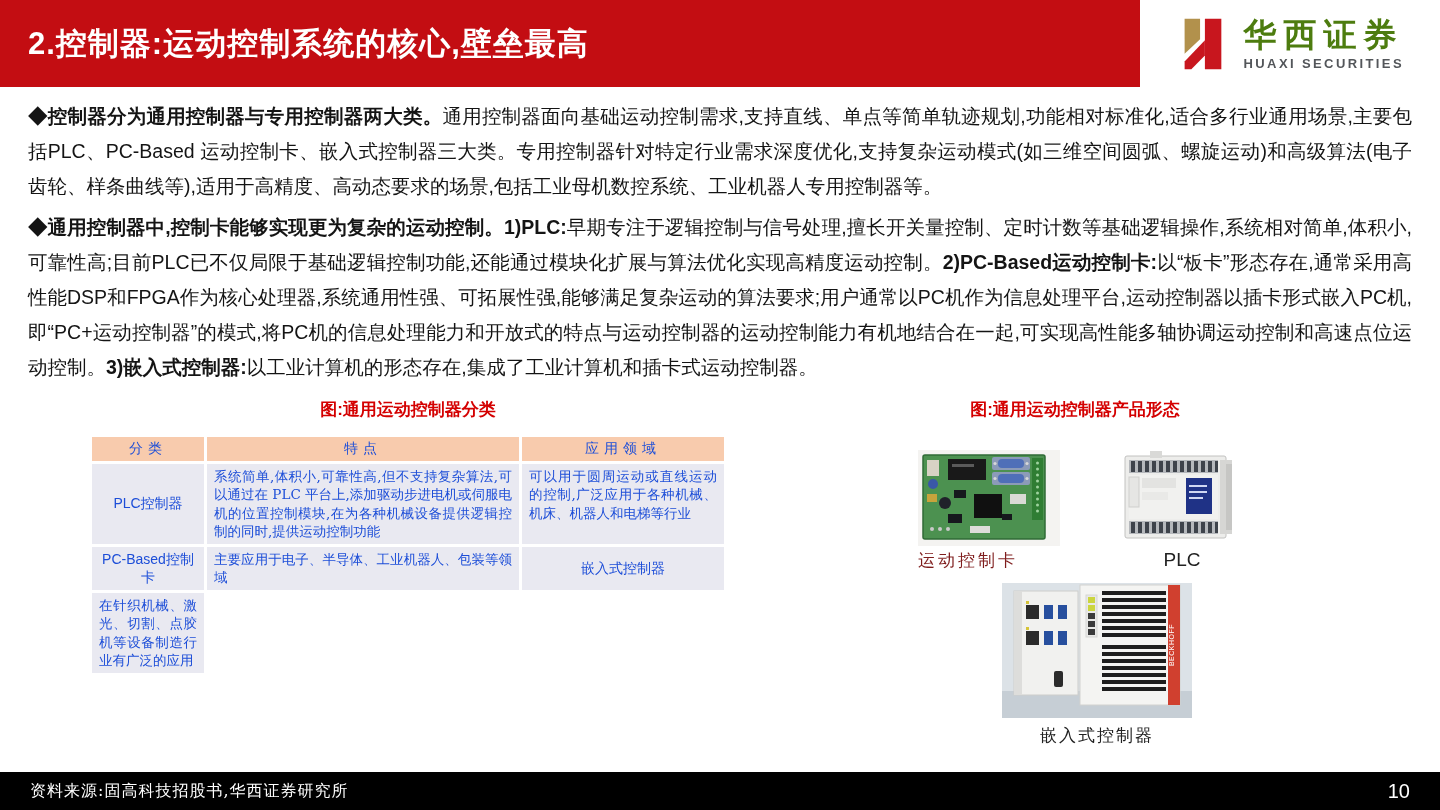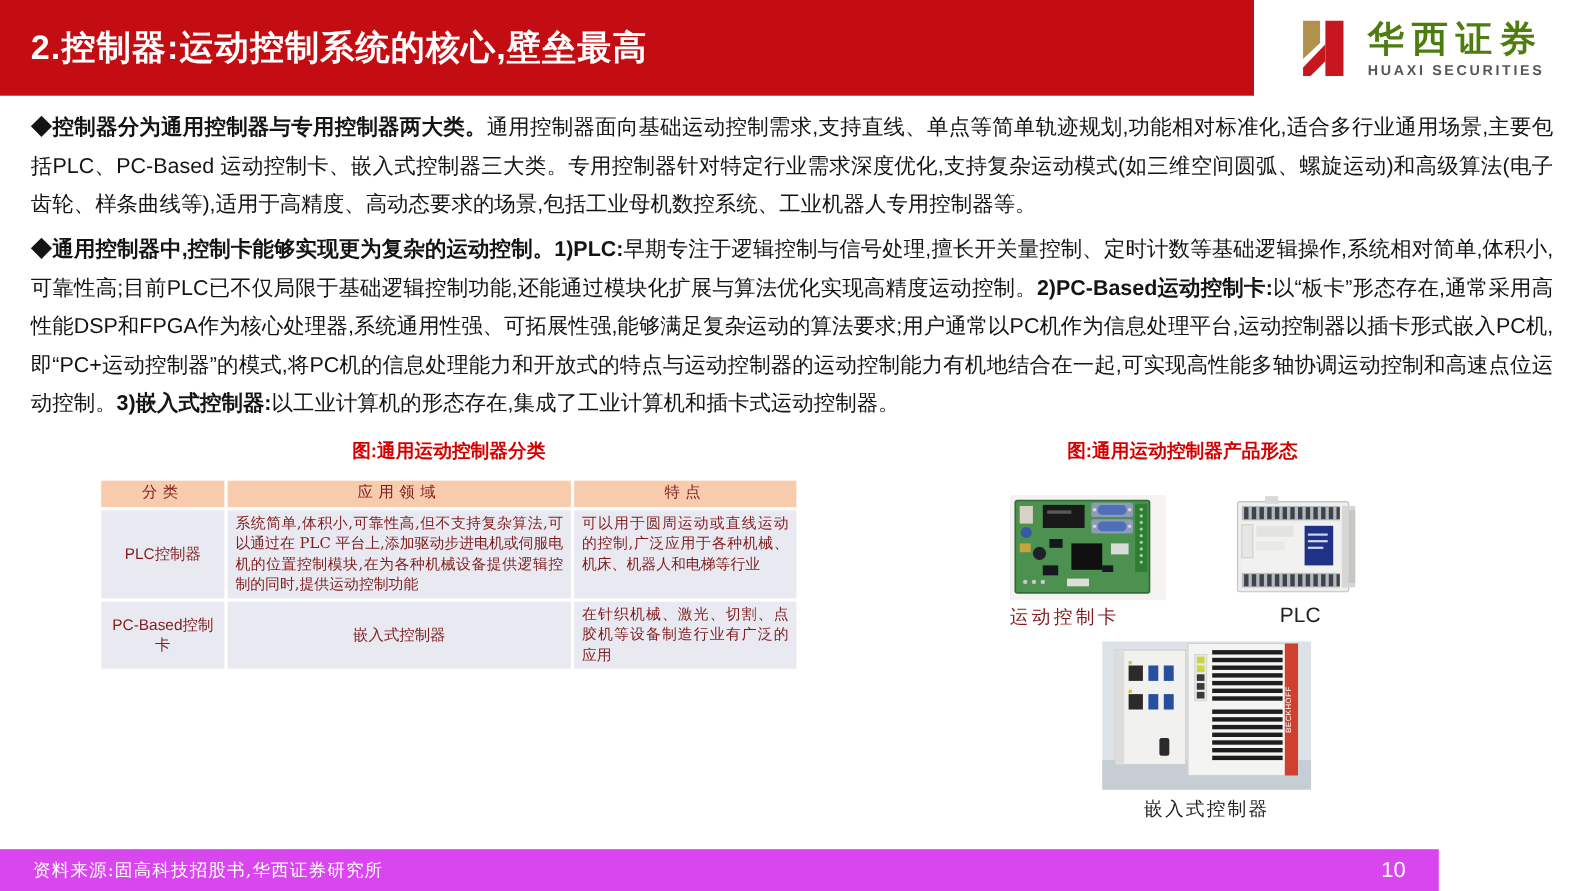--- a/index.html
+++ b/index.html
@@ -24,42 +24,42 @@
   .b { font-weight:700; }
   
   .caption { position:absolute; top:398px; text-align:center; color:#D40000; font-weight:700; font-size:17px; }
   .cap-left { left:92px; width:632px; }
   .cap-right { left:900px; width:350px; }
   
   .ctable {
     position:absolute; left:92px; top:437px; width:632px;
     display:grid; grid-template-columns:112px 312px 202px; gap:3px;
     background:#fff; font-family:"DejaVu Serif", serif;
-    font-size:13.5px; line-height:18.5px; color:#7f1d1d;
+    font-size:13.5px; line-height:18.5px; color:#1d4ed8;
   }
   .th { background:#F8CBAD; text-align:center; padding:2px 0 3px; font-size:14px; letter-spacing:5px; }
   .td { background:#E9E9F1; padding:3px 7px; text-align:justify; }
   .td.cat {
     display:flex; align-items:center; justify-content:center; text-align:center;
     font-family:"Liberation Sans", sans-serif; font-size:14px; padding:3px 4px;
   }
   
   .fig { position:absolute; }
   .img-card { left:918px; top:450px; width:142px; height:96px; }
   .lbl-card { left:918px; top:549px; width:142px; text-align:left;
               font-family:Liberation Serif, serif; font-size:17px; letter-spacing:3px; color:#7f1d1d; }
   .img-plc  { left:1122px; top:450px; width:120px; height:96px; }
   .lbl-plc  { left:1122px; top:549px; width:120px; text-align:center; font-size:19px; color:#222; }
   .img-emb  { left:1002px; top:583px; width:190px; height:135px; }
   .lbl-emb  { left:1002px; top:724px; width:190px; text-align:center;
               font-family:"DejaVu Serif", serif; font-size:17px; letter-spacing:2px; color:#222; }
   .fig svg { width:100%; height:100%; display:block; }
   
   .footer {
-    position:absolute; left:0; top:772px; width:1308px; height:38px; background:#d946ef;
+    position:absolute; left:0; top:772px; width:1440px; height:38px; background:#000000;
     color:#fff; display:flex; align-items:center; justify-content:space-between; padding:0 30px;
   }
   .src { font-family:"DejaVu Serif", serif; font-size:16px; letter-spacing:1px; }
   .page { font-size:20px; }
 </style>
 </head>
 <body>
 
 <div class="slide">
 
@@ -82,28 +82,29 @@
   <div class="content">
     <p><span class="b">◆控制器分为通用控制器与专用控制器两大类。</span><span>通用控制器面向基础运动控制需求,支持直线、单点等简单轨迹规划,功能相对标准化,适合多行业通用场景,主要包括PLC、PC-Based 运动控制卡、嵌入式控制器三大类。专用控制器针对特定行业需求深度优化,支持复杂运动模式(如三维空间圆弧、螺旋运动)和高级算法(电子齿轮、样条曲线等),适用于高精度、高动态要求的场景,包括工业母机数控系统、工业机器人专用控制器等。</span></p>
     <p><span class="b">◆通用控制器中,控制卡能够实现更为复杂的运动控制。1)PLC:</span><span>早期专注于逻辑控制与信号处理,擅长开关量控制、定时计数等基础逻辑操作,系统相对简单,体积小,可靠性高;目前PLC已不仅局限于基础逻辑控制功能,还能通过模块化扩展与算法优化实现高精度运动控制。</span><span class="b">2)PC-Based运动控制卡:</span><span>以“板卡”形态存在,通常采用高性能DSP和FPGA作为核心处理器,系统通用性强、可拓展性强,能够满足复杂运动的算法要求;用户通常以PC机作为信息处理平台,运动控制器以插卡形式嵌入PC机,即“PC+运动控制器”的模式,将PC机的信息处理能力和开放式的特点与运动控制器的运动控制能力有机地结合在一起,可实现高性能多轴协调运动控制和高速点位运动控制。</span><span class="b">3)嵌入式控制器:</span><span>以工业计算机的形态存在,集成了工业计算机和插卡式运动控制器。</span></p>
   </div>
 
   <div class="caption cap-left">图:通用运动控制器分类</div>
   <div class="caption cap-right">图:通用运动控制器产品形态</div>
 
   <div class="ctable">
     <div class="th">分类</div>
+    <div class="th">特点</div>
     <div class="th">应用领域</div>
-    <div class="th">特点</div>
 
     <div class="td cat">PLC控制器</div>
     <div class="td">系统简单,体积小,可靠性高,但不支持复杂算法,可以通过在 PLC 平台上,添加驱动步进电机或伺服电机的位置控制模块,在为各种机械设备提供逻辑控制的同时,提供运动控制功能</div>
     <div class="td">可以用于圆周运动或直线运动的控制,广泛应用于各种机械、机床、机器人和电梯等行业</div>
 
     <div class="td cat">PC-Based控制卡</div>
+    <div class="td">主要应用于电子、半导体、工业机器人、包装等领域</div>
 
     <div class="td cat">嵌入式控制器</div>
     <div class="td">在针织机械、激光、切割、点胶机等设备制造行业有广泛的应用</div>
   </div>
 
   <div class="fig img-card">
     <svg viewBox="0 0 142 96">
       <rect width="142" height="96" fill="#F4F3F1"></rect>
       <rect x="5" y="5" width="122" height="84" rx="2" fill="#4C9150" stroke="#2F6B36" stroke-width="1.5"></rect>
       <rect x="30" y="9" width="38" height="21" fill="#191919"></rect>

